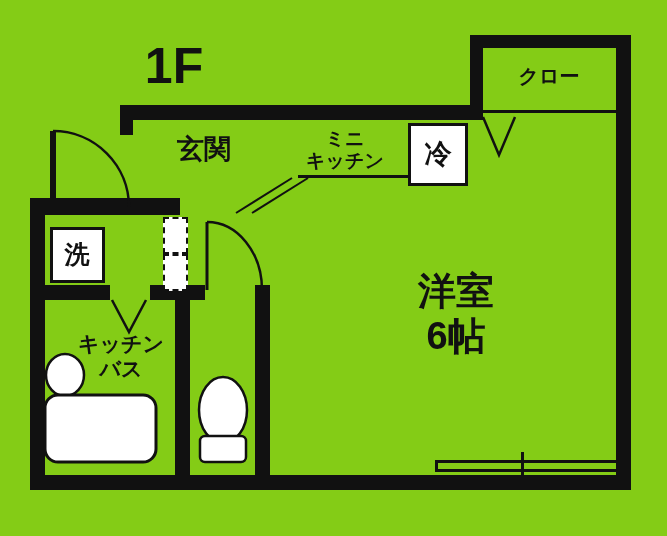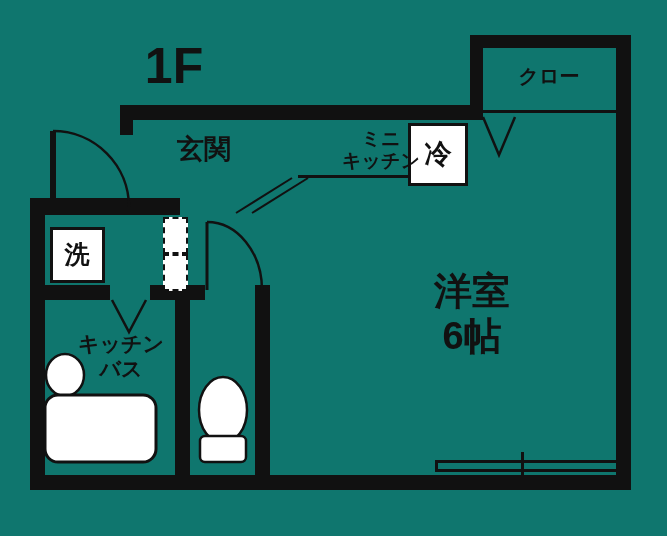--- a/index.html
+++ b/index.html
@@ -1,21 +1,21 @@
 <!DOCTYPE html>
 <html><head>
 <meta charset="utf-8">
 <style>
   * { box-sizing: border-box; }
   html, body { margin: 0; padding: 0; background: #ffffff; }
   .plan {
     position: relative;
     width: 667px;
     height: 536px;
-    background: #0f766e;
+    background: #84cc16;
     font-family: "Liberation Sans", "DejaVu Sans", sans-serif;
     overflow: hidden;
   }
   .wall  { position: absolute; background: #111111; }
   .tline { position: absolute; background: #111111; }
   .box {
     position: absolute;
     border: 3px solid #111111;
     background: #ffffff;
   }
@@ -94,36 +94,36 @@
   </div>
 
   <div class="label" style="left:549px; top:78px; font-size:20px;font-family:Liberation Mono, monospace;">
     <span>クロー</span>
   </div>
 
   <div class="label" style="left:204px; top:150px; font-size:27px;">
     <span>玄関</span>
   </div>
 
-  <div class="label" style="left:345px; top:150px; font-size:19px;margin-left:36px;">
+  <div class="label" style="left:345px; top:150px; font-size:19px;">
     <span>ミニ</span>
     <span>キッチン</span>
   </div>
 
   <div class="label" style="left:438px; top:155px; font-size:27px;">
     <span>冷</span>
   </div>
 
   <div class="label" style="left:77px; top:255px; font-size:25px;">
     <span>洗</span>
   </div>
 
   <div class="label" style="left:121px; top:357px; font-size:21px;">
     <span>キッチン</span>
     <span>バス</span>
   </div>
 
-  <div class="label" style="left:456px; top:314px; font-size:38px;margin-left:16px;">
+  <div class="label" style="left:456px; top:314px; font-size:38px;">
     <span>洋室</span>
     <span>6帖</span>
   </div>
 
 </div>
 
 </body></html>

